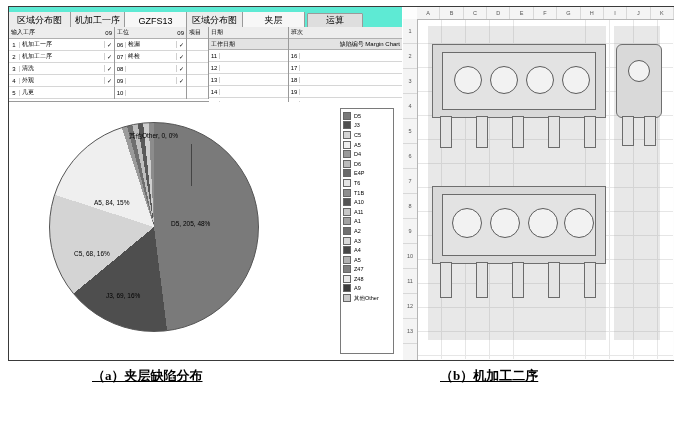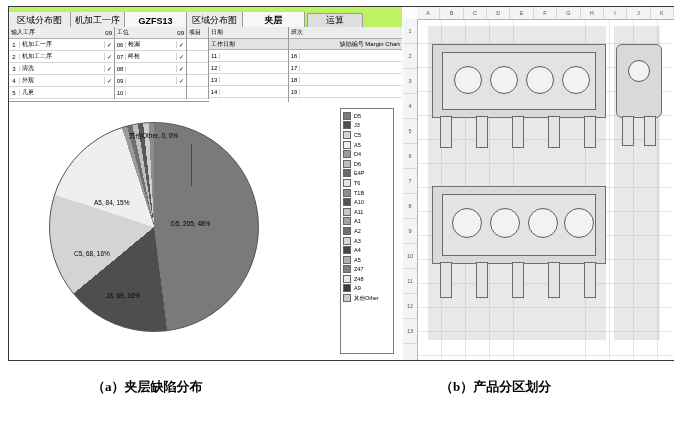--- a/index.html
+++ b/index.html
@@ -2,24 +2,24 @@
 <html><head>
 <meta charset="utf-8">
 <style>
   html,body{margin:0;padding:0;background:#ffffff;}
   body{width:683px;height:422px;font-family:"Liberation Sans",sans-serif;position:relative;overflow:hidden;}
   .frame{position:absolute;left:8px;top:6px;width:666px;height:355px;border:1px solid #3a3a3a;background:#fff;box-sizing:border-box;}
   .leftpane{position:absolute;left:0;top:0;width:393px;height:353px;box-sizing:border-box;border-right:1px solid #3a3a3a;}
   .rightpane{position:absolute;left:394px;top:0;width:271px;height:353px;box-sizing:border-box;background:#fdfdfd;}
 
   
-  .toolbar{position:absolute;left:0;top:0;width:393px;height:28px;display:flex;align-items:center;background:#bef264;border-bottom:1px solid #8a8a8a;box-sizing:border-box;text-align:center;}
+  .toolbar{position:absolute;left:0;top:0;width:393px;height:28px;display:flex;align-items:center;background:#5eead4;border-bottom:1px solid #8a8a8a;box-sizing:border-box;text-align:center;}
   .tb-cell{height:18px;display:flex;align-items:center;justify-content:center;font-size:9px;color:#000;border-right:1px solid #9a9a9a;box-sizing:border-box;background:#e4e4e4;}
   .tb-label{background:#ececec;}
-  .tb-value{background:#f7f7f7;font-weight:bold;}
+  .tb-value{background:#f7f7f7;font-weight:normal;}
   .tb-btn{background:#dedede;border:1px solid #9a9a9a;border-radius:1px;margin:0 2px;height:16px;}
 
   
   .formarea{position:absolute;left:0;top:20px;width:393px;height:75px;background:#fff;border-bottom:1px solid #9a9a9a;box-sizing:border-box;}
   .col{position:absolute;top:0;box-sizing:border-box;}
   .colhdr{height:11px;font-size:6px;display:flex;align-items:center;background:#ededed;border-bottom:1px solid #b0b0b0;}
   .colhdr span{padding:0 2px;white-space:nowrap;overflow:hidden;}
   .gridrow{height:11px;font-size:6px;display:flex;align-items:center;border-bottom:1px solid #d6d6d6;background:#fff;}
   .gridrow .num{width:10px;text-align:center;border-right:1px solid #d0d0d0;color:#000;}
   .gridrow .txt{flex:1;padding-left:2px;white-space:nowrap;overflow:hidden;}
@@ -57,21 +57,21 @@
      repeating-linear-gradient(to bottom,transparent 0 23.5px,#e6e6e6 23.5px 24px),
      #fff;}
   .zoneband{position:absolute;background:rgba(150,150,150,.22);}
 
   .part{position:absolute;}
   .pbody{position:absolute;background:#d9d9d9;border:1px solid #6f6f6f;}
   .phole{position:absolute;border:1px solid #5c5c5c;background:#f2f2f2;border-radius:50%;}
   .pslot{position:absolute;border:1px solid #6b6b6b;background:#e3e3e3;}
 
   
-  .cap{position:absolute;top:378px;font-size:13px;color:#000;font-family:"Liberation Serif",serif;font-weight:bold;}
+  .cap{position:absolute;top:367px;font-size:13px;color:#000;font-family:"Liberation Serif",serif;font-weight:bold;text-decoration:underline;}
   .cap-a{left:92px;}
   .cap-b{left:440px;}
 </style>
 </head>
 <body>
 
 <div class="frame">
 
   <div class="leftpane">
 
@@ -414,13 +414,13 @@
           <div class="phole" style="left:12px;top:24px;width:20px;height:20px;"></div>
           <div class="pslot" style="left:6px;top:80px;width:10px;height:28px;"></div>
           <div class="pslot" style="left:28px;top:80px;width:10px;height:28px;"></div>
         </div>
       </div>
     </div>
   </div>
 </div>
 
 <div class="cap cap-a">（a）夹层缺陷分布</div>
-<div class="cap cap-b">（b）产品分区划分</div>
+<div class="cap cap-b">（b）机加工二序</div>
 
 </body></html>

